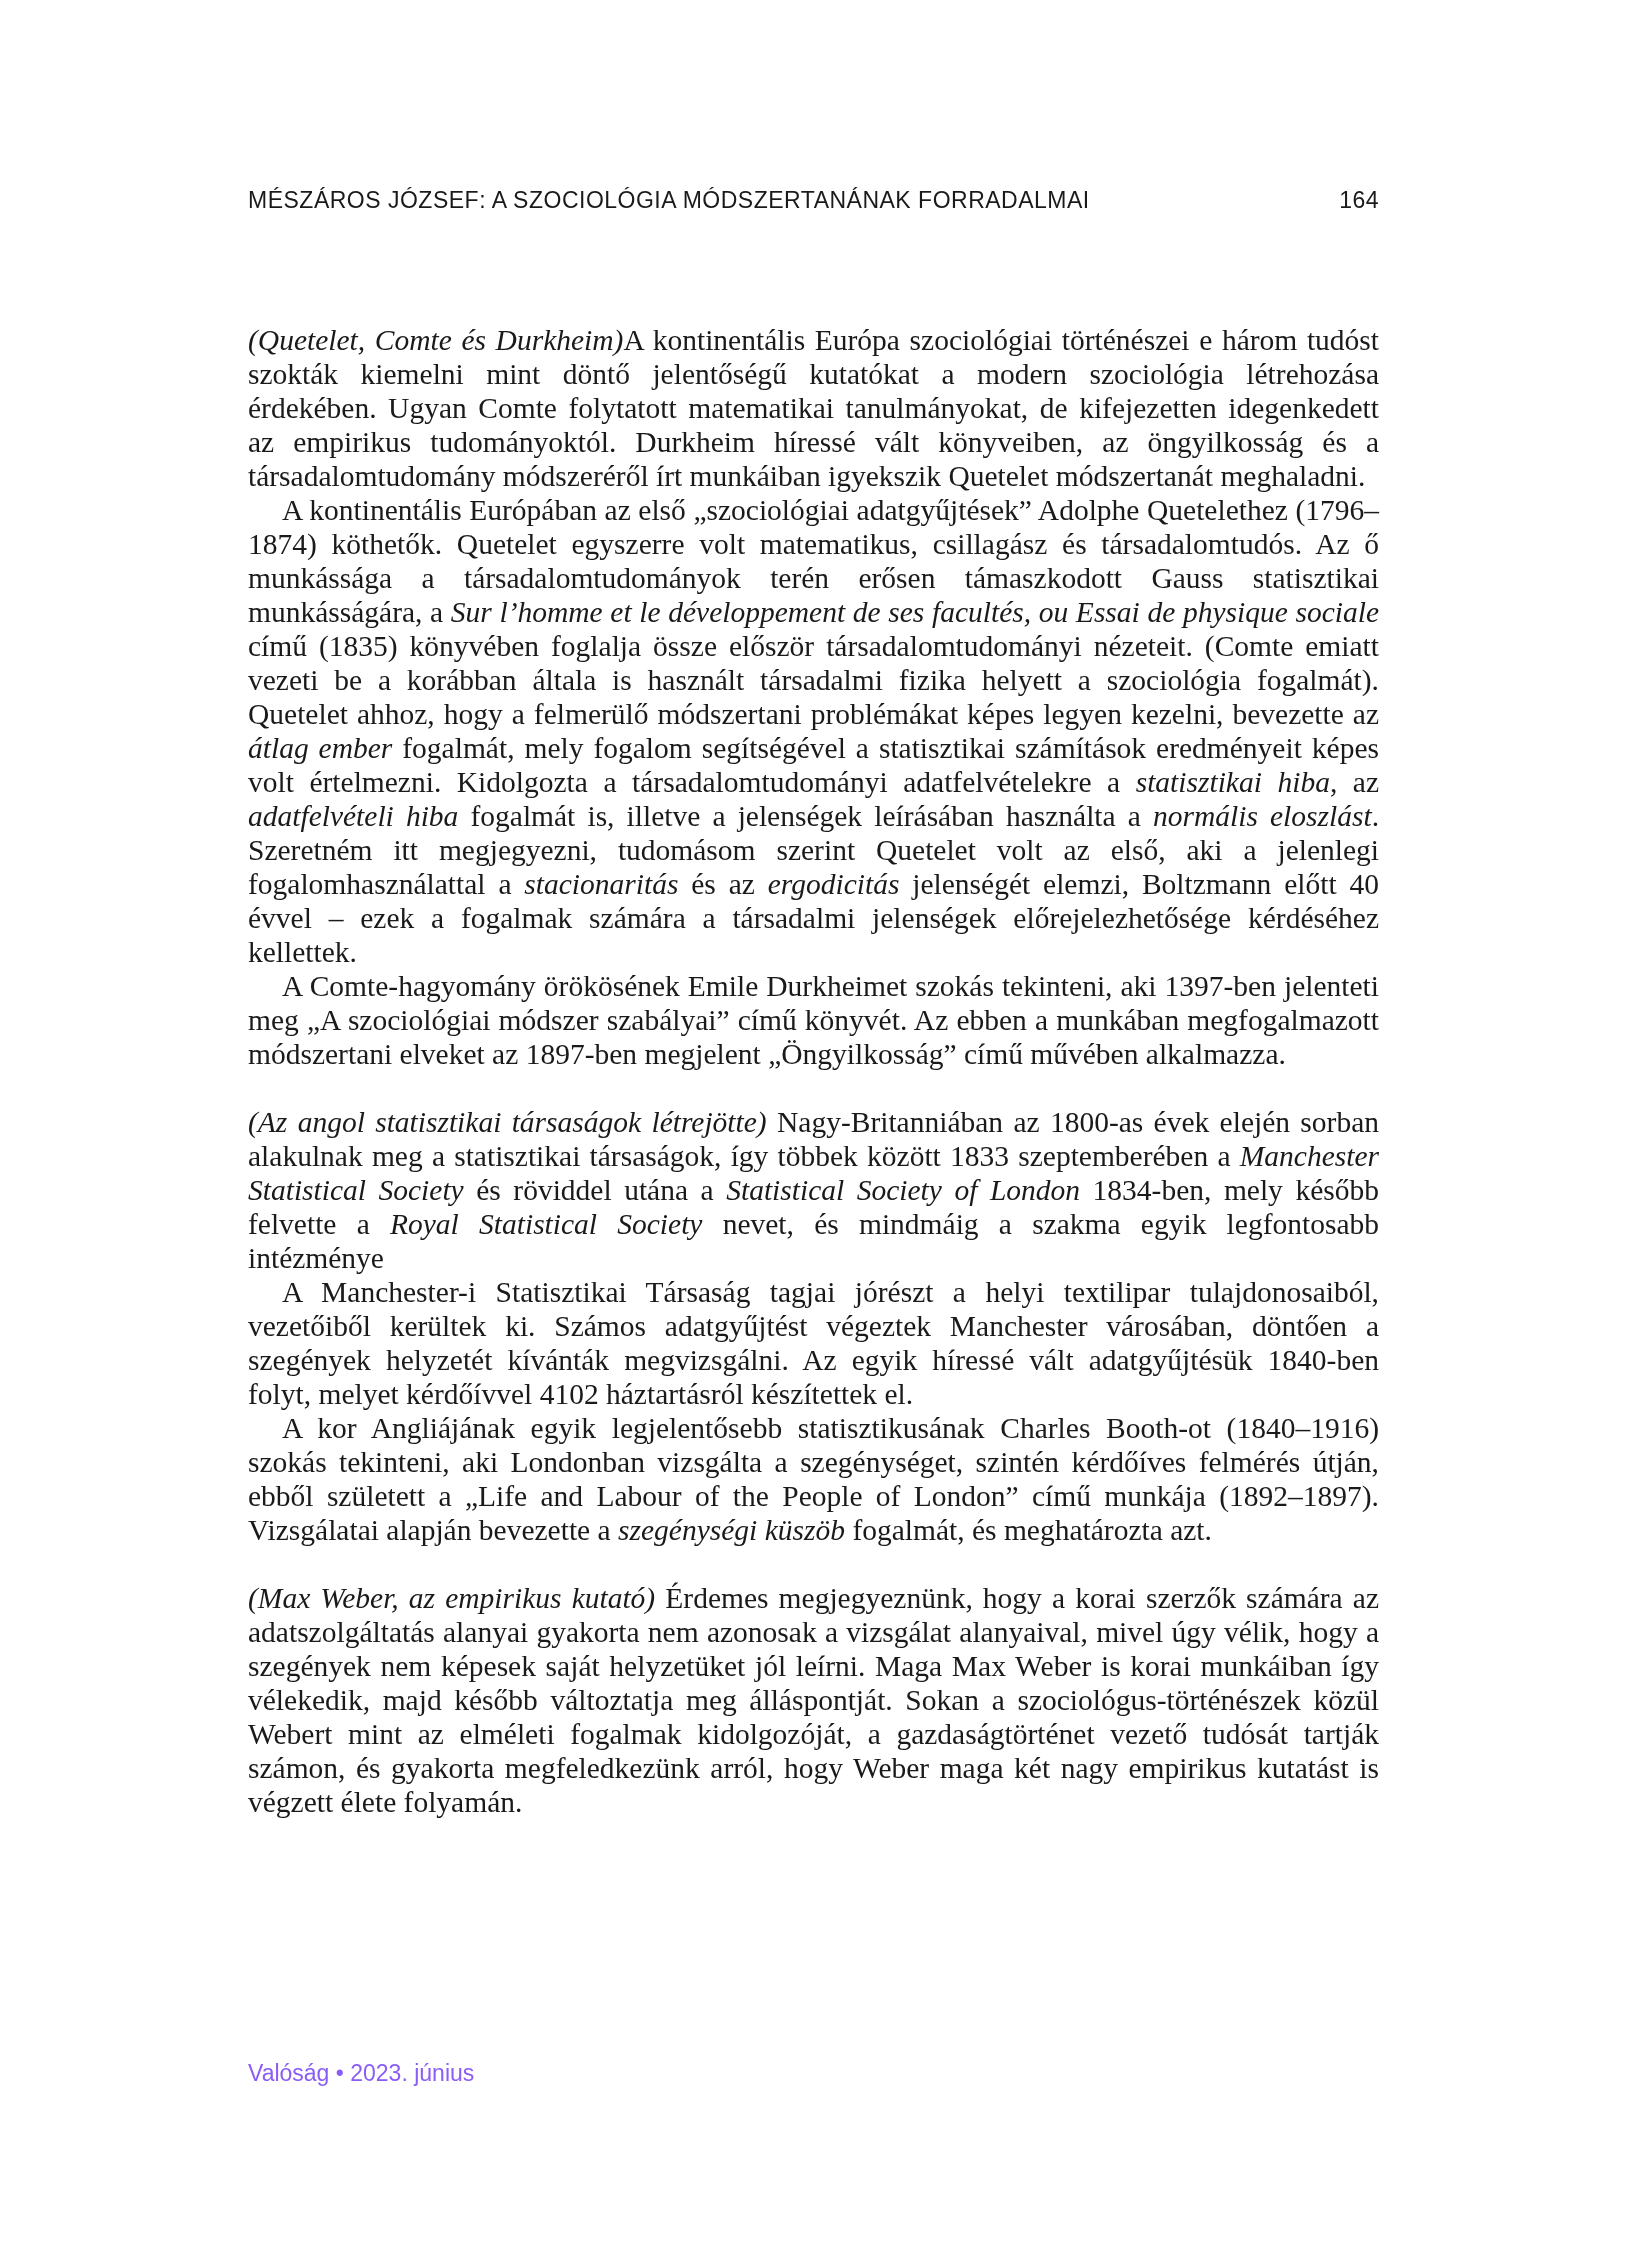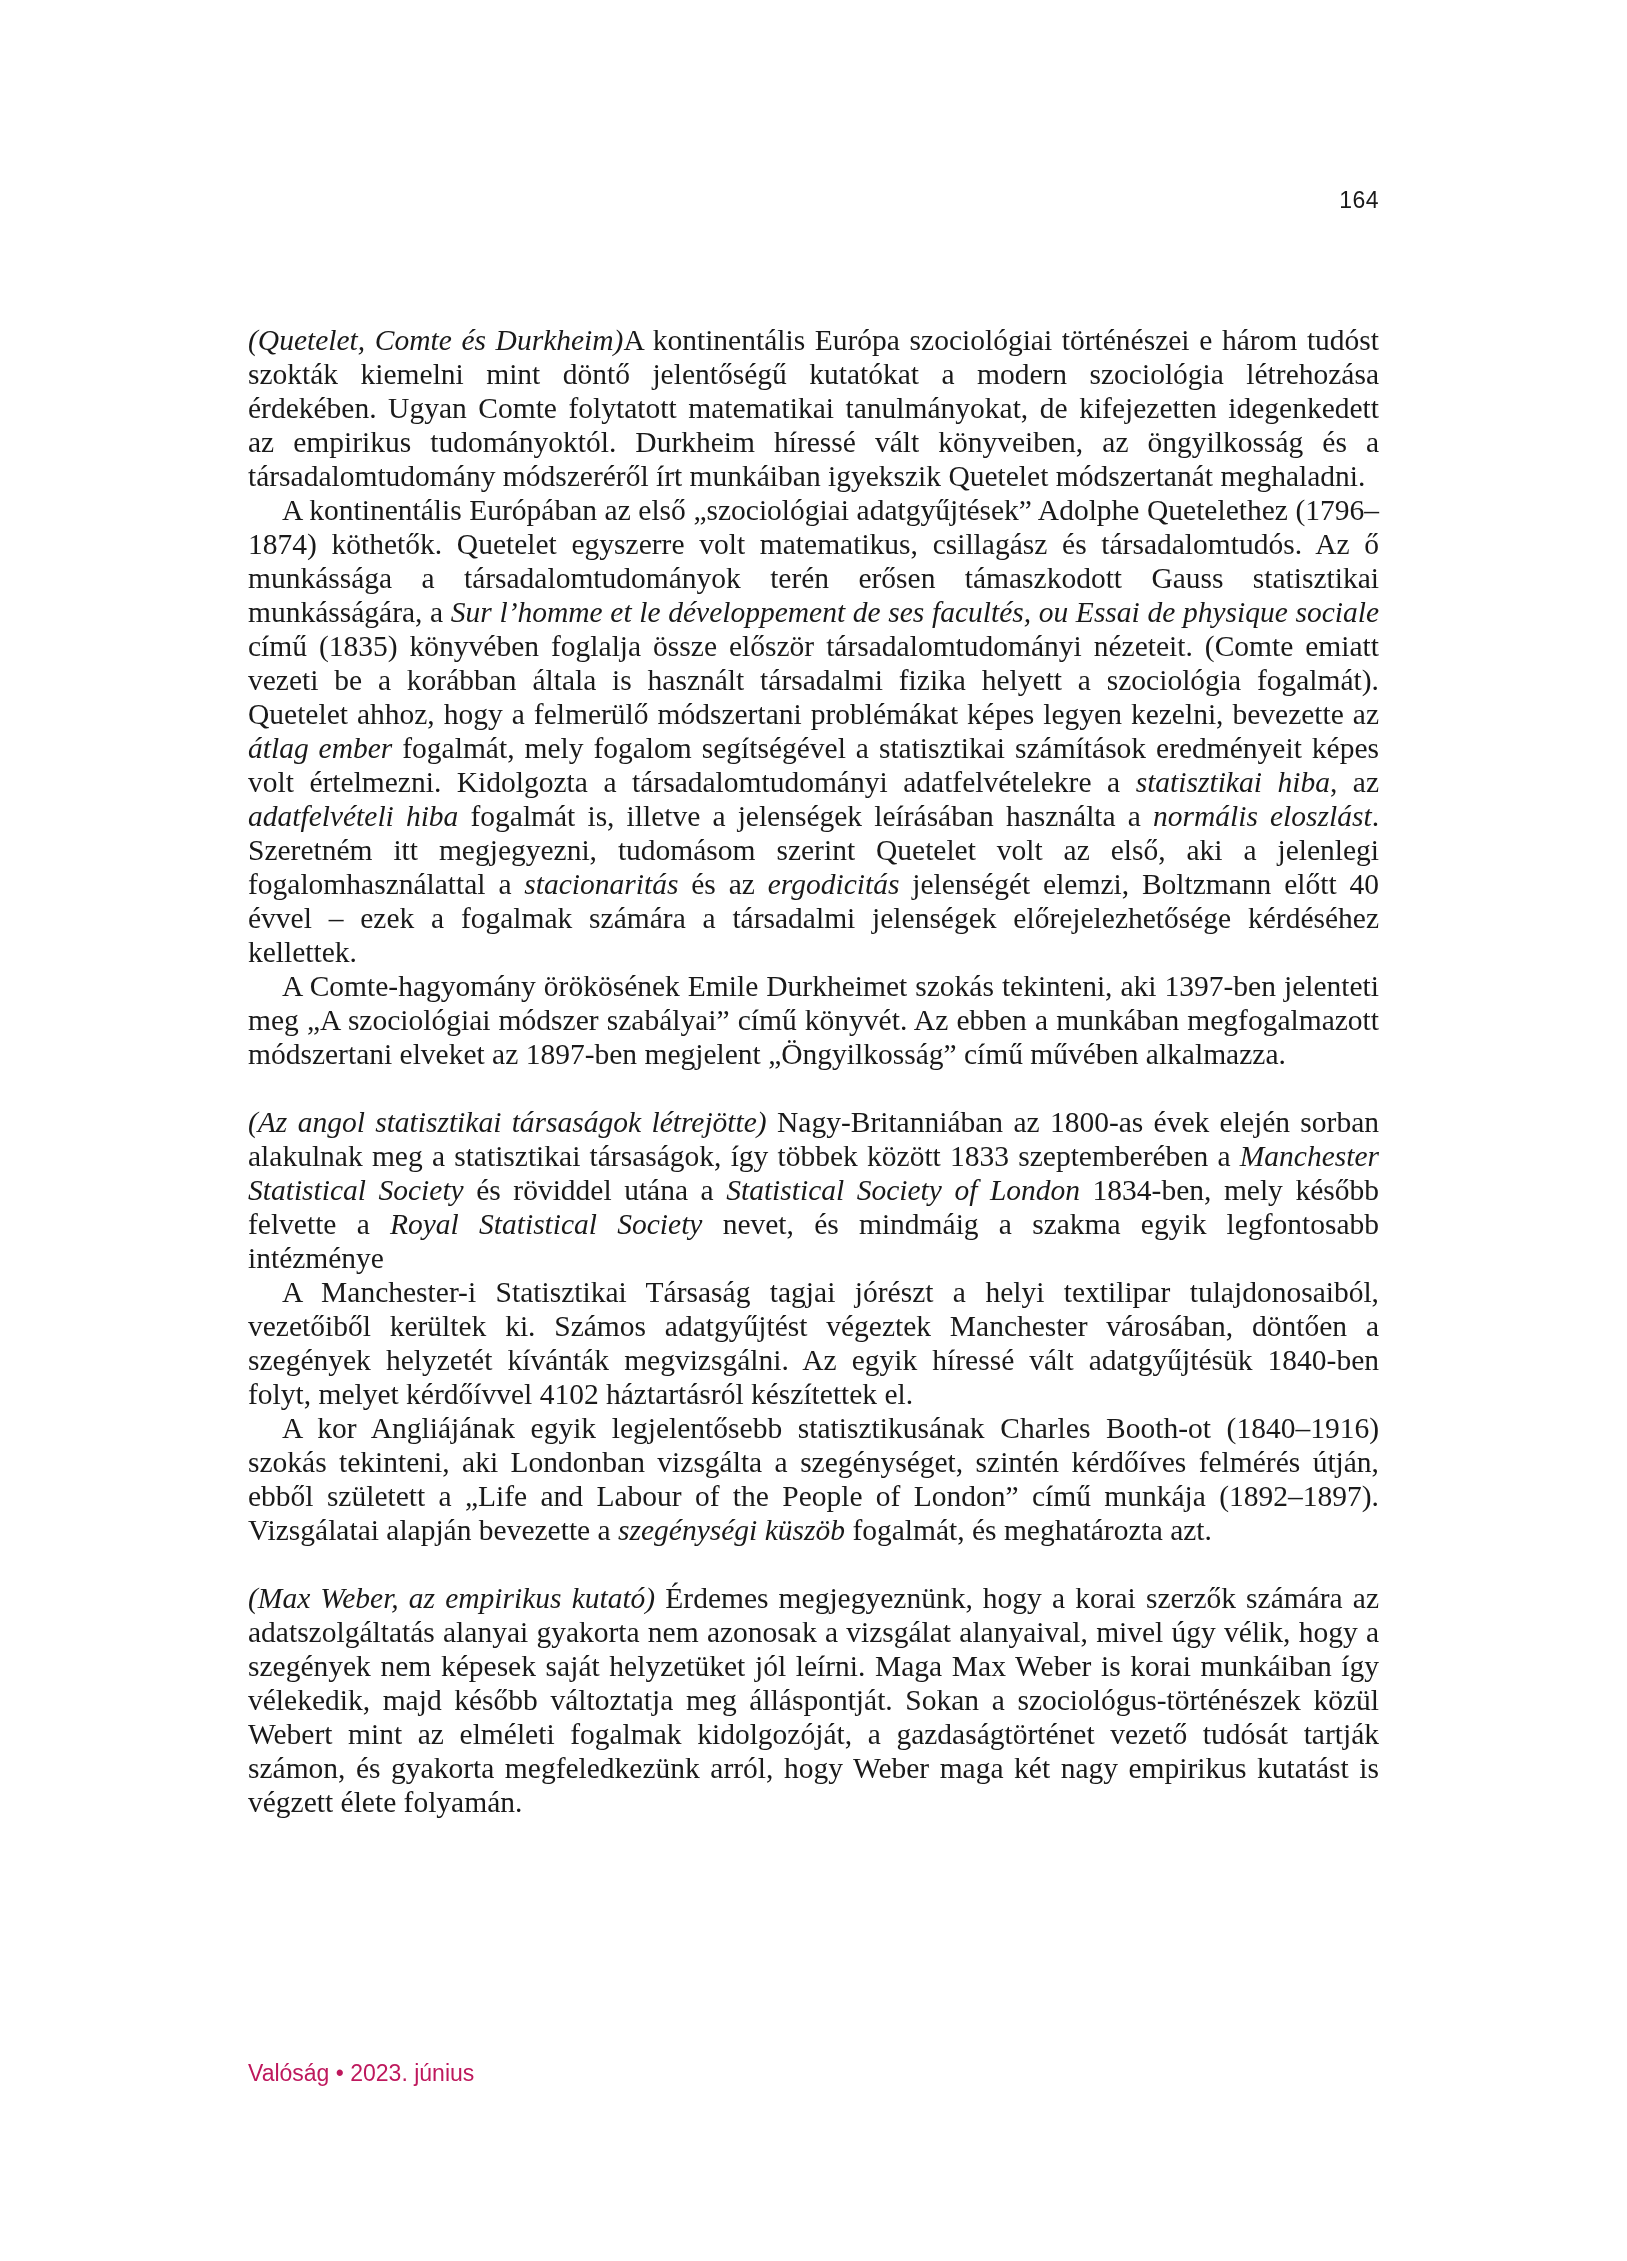--- a/index.html
+++ b/index.html
@@ -16,28 +16,29 @@
     position:absolute; left:248px; top:287px; width:1131px;
     font-family:"Liberation Serif", serif; font-size:29.5px; line-height:34px;
     color:#1a1a1a; text-align:justify; hyphens:manual;margin-top:36px;
   }
   .body p { margin:0; }
   .body p.indent { text-indent:34px; }
   .body .section-gap { height:34px; }
   .body p span.it { font-style:italic; }
   .footer {
     position:absolute; left:248px; top:2060px;
-    font-family:"Liberation Sans", sans-serif; font-size:23px; color:#be185d;
+    font-family:"Liberation Sans", sans-serif; font-size:23px; color:#8b5cf6;
   }
 </style>
 </head>
 <body>
 
 <div class="page">
   <div class="running-head">
+    <span class="title">MÉSZÁROS JÓZSEF: A SZOCIOLÓGIA MÓDSZERTANÁNAK FORRADALMAI</span>
     <span class="pageno">164</span>
   </div>
 
   <div class="body" id="body">
       <p><span class="it">(Quetelet, Comte és Durkheim)</span><span>A kontinentális Európa szociológiai történészei e három tudóst szokták kiemelni mint döntő jelentőségű kutatókat a modern szoci­ológia létrehozása érdekében. Ugyan Comte folytatott matematikai tanulmányo­kat, de kifejezetten idegenkedett az empirikus tudományoktól. Durkheim híressé vált könyveiben, az öngyilkosság és a társadalomtudomány módszeréről írt mun­káiban igyekszik Quetelet módszertanát meghaladni.</span></p>
       <p class="indent"><span>A kontinentális Európában az első „szociológiai adatgyűjtések” Adolphe Quetelet­hez (1796–1874) köthetők. Quetelet egyszerre volt matematikus, csillagász és társada­lomtudós. Az ő munkássága a társadalomtudományok terén erősen támaszkodott Gauss statisztikai munkásságára, a </span><span class="it">Sur l’homme et le développement de ses facultés, ou Essai de physique sociale</span><span> című (1835) könyvében foglalja össze először társadalom­tudományi nézeteit.  (Comte emiatt vezeti be a korábban általa is használt társadalmi fizika helyett a szociológia fogalmát). Quetelet ahhoz, hogy a felmerülő módszer­tani problémákat képes legyen kezelni, bevezette az </span><span class="it">átlag ember</span><span> fogalmát, mely fogalom segítségével a statisztikai számítások eredményeit képes volt értelmezni. Kidolgozta a társadalomtudományi adatfelvételekre a </span><span class="it">statisztikai hiba</span><span>, az </span><span class="it">adatfelvé­teli hiba</span><span> fogalmát is, illetve a jelenségek leírásában használta a </span><span class="it">normális eloszlást</span><span>. Szeretném itt megjegyezni, tudomásom szerint Quetelet volt az első, aki a jelenlegi fogalomhasználattal a </span><span class="it">stacionaritás</span><span> és az </span><span class="it">ergodicitás</span><span> jelenségét elemzi, Boltzmann előtt 40 évvel – ezek a fogalmak számára a társadalmi jelenségek előrejelezhetősége kérdéséhez kellettek.</span></p>
       <p class="indent"><span>A Comte-hagyomány örökösének Emile Durkheimet szokás tekinteni, aki 1397-ben jelenteti meg „A szociológiai módszer szabályai” című könyvét. Az ebben a mun­kában megfogalmazott módszertani elveket az 1897-ben megjelent „Öngyilkosság” című művében alkalmazza.</span></p>
       <div class="section-gap"></div>
       <p><span class="it">(Az angol statisztikai társaságok létrejötte)</span><span> Nagy-Britanniában az 1800-as évek ele­jén sorban alakulnak meg a statisztikai társaságok, így többek között 1833 szeptem­berében a </span><span class="it">Manchester Statistical Society</span><span> és röviddel utána a </span><span class="it">Statistical Society of London</span><span> 1834-ben, mely később felvette a </span><span class="it">Royal Statistical Society</span><span> nevet, és mindmáig a szakma egyik legfontosabb intézménye</span></p>
       <p class="indent"><span>A Manchester-i Statisztikai Társaság tagjai jórészt a helyi textilipar tulajdonosaiból, vezetőiből kerültek ki. Számos adatgyűjtést végeztek Manchester városában, döntően a szegények helyzetét kívánták megvizsgálni. Az egyik híressé vált adatgyűjtésük 1840-ben folyt, melyet kérdőívvel 4102 háztartásról készítettek el.</span></p>

